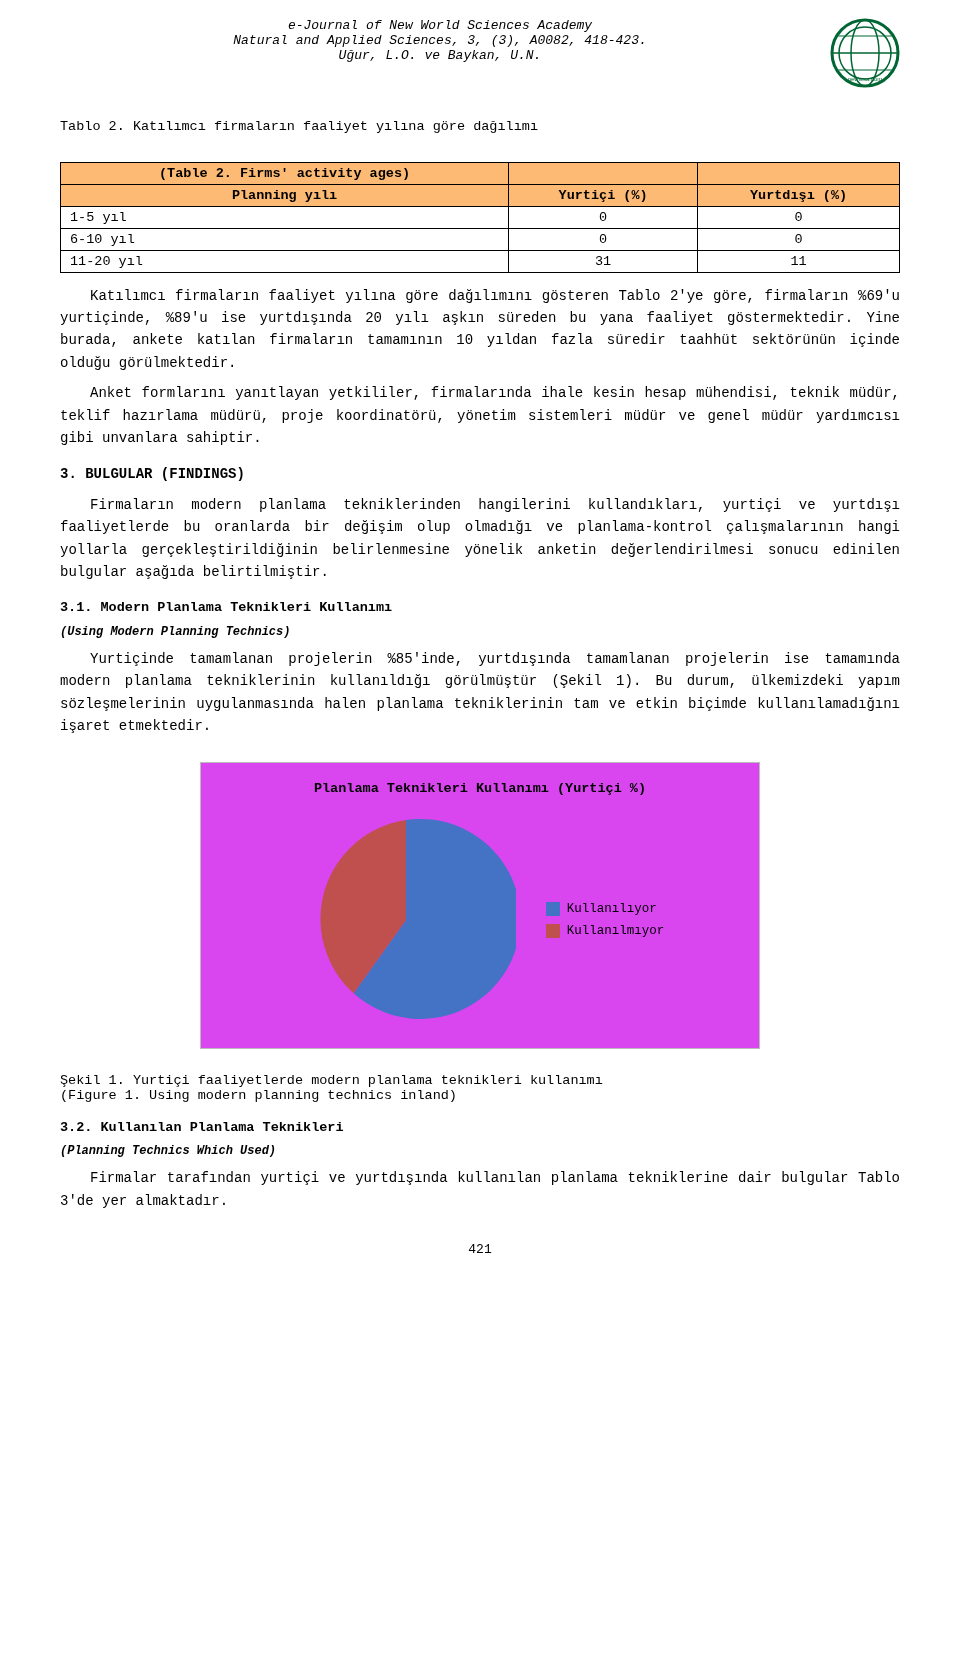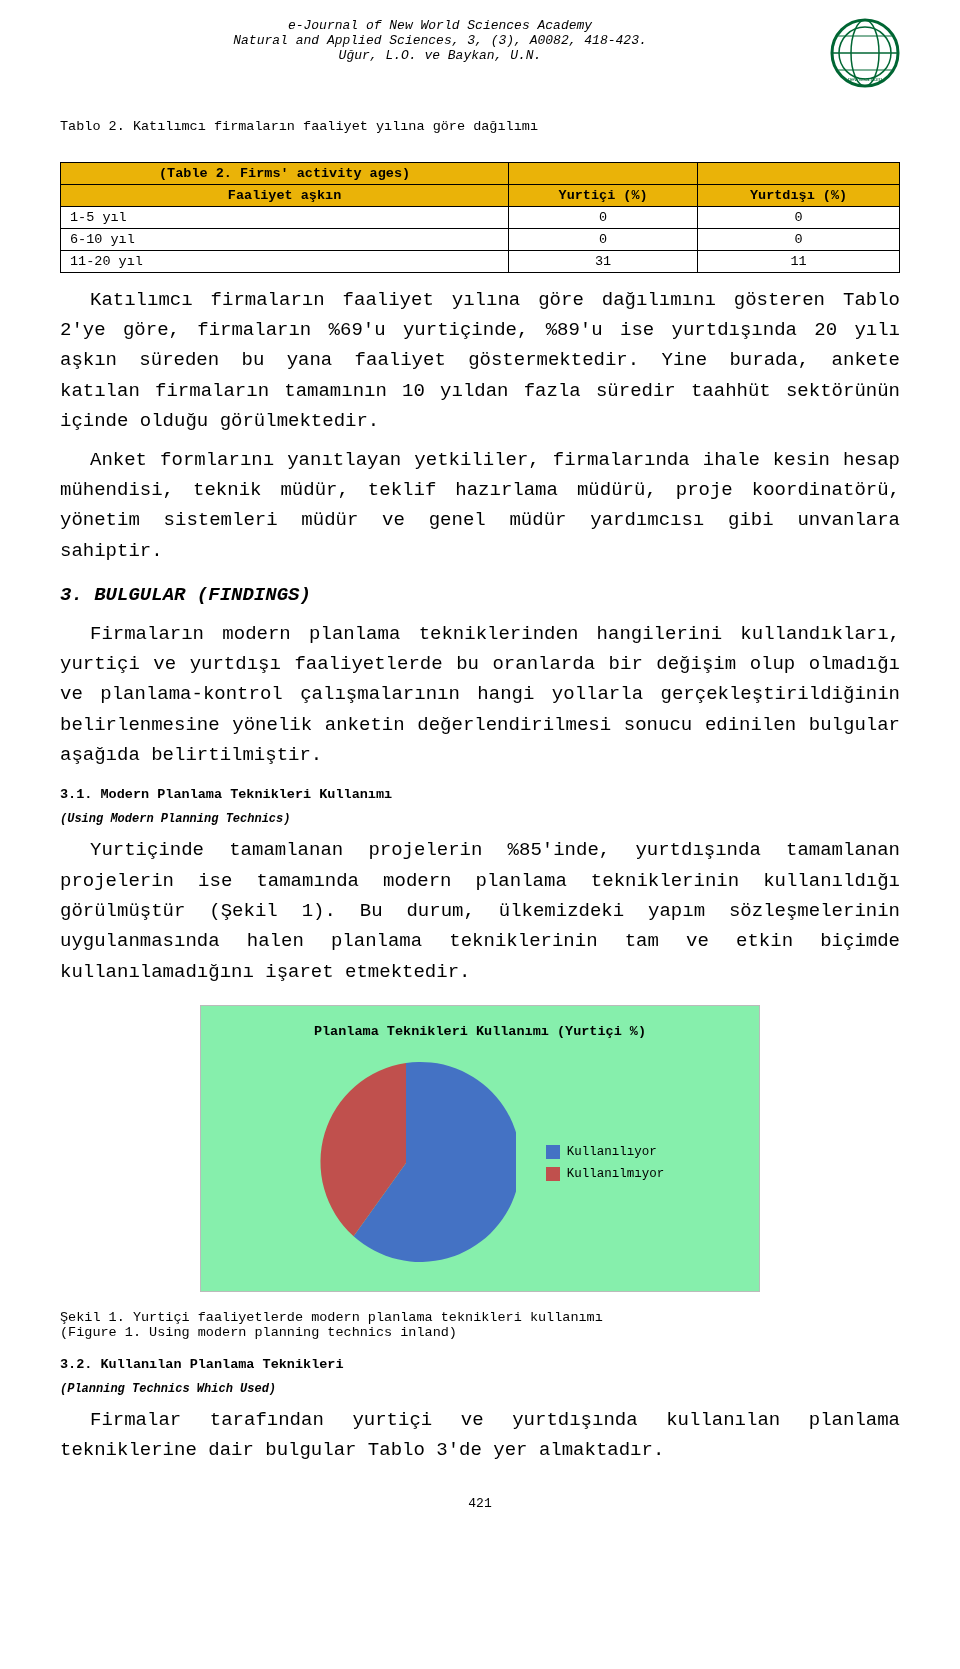--- a/index.html
+++ b/index.html
@@ -52,39 +52,39 @@
       margin-top: 18px;
     }
     .section-title {
       font-size: 13.5px;
       margin-bottom: 24px;
     }
     p {
       text-align: justify;
       line-height: 1.6;
       margin-bottom: 8px;
-      font-size: 19px;
+      font-size: 14px;
     }
     .bold {
       font-weight: bold;
     }
     table.data-table {
       width: 100%;
       border-collapse: collapse;
       margin: 10px 0 12px 0;
       font-size: 13.5px;
     }
     table.data-table th, table.data-table td {
       border: 1px solid #000;
       padding: 3px 14px;
       text-align: center;
     }
     table.data-table th {
       font-weight: bold;
-      background: #eab308;
+      background: #fdba74;
     }
     table.data-table td:first-child {
       text-align: left;
       padding-left: 9px;
     }
     .subsection-heading {
       font-size: 13.5px;
       font-weight: bold;
       margin: 14px 0 4px 0;
     }
@@ -93,24 +93,24 @@
       font-weight: bold;
       font-style: italic;
       text-align: left;
       margin-bottom: 6px;
     }
     .indent {
       text-indent: 30px;
     }
     .chart-container {
       border: 1px solid #bbb;
-      margin: 18px auto;
+      margin: 24px auto;
       width: 560px;
       padding: 18px 20px 18px 20px;
-      background: #86efac;
+      background: #d946ef;
     }
     .chart-title {
       text-align: center;
       font-weight: bold;
       font-size: 13.5px;
       margin-bottom: 14px;
     }
     .chart-inner {
       display: flex;
       align-items: center;
@@ -179,21 +179,21 @@
     </p>
 
     <table class="data-table">
       <thead>
         <tr>
           <th><span>(Table 2. Firms' activity ages)</span></th>
           <th></th>
           <th></th>
         </tr>
         <tr>
-          <th>Faaliyet aşkın</th>
+          <th>Planning yılı</th>
           <th>Yurtiçi (%)</th>
           <th>Yurtdışı (%)</th>
         </tr>
       </thead>
       <tbody>
         <tr>
           <td>1-5 yıl</td>
           <td>0</td>
           <td>0</td>
         </tr>
@@ -207,21 +207,21 @@
           <td>31</td>
           <td>11</td>
         </tr>
       </tbody>
     </table>
 
     <p class="indent">Katılımcı firmaların faaliyet yılına göre dağılımını gösteren Tablo 2'ye göre, firmaların %69'u yurtiçinde, %89'u ise yurtdışında 20 yılı aşkın süreden bu yana faaliyet göstermektedir. Yine burada, ankete katılan firmaların tamamının 10 yıldan fazla süredir taahhüt sektörünün içinde olduğu görülmektedir.</p>
 
     <p class="indent">Anket formlarını yanıtlayan yetkililer, firmalarında ihale kesin hesap mühendisi, teknik müdür, teklif hazırlama müdürü, proje koordinatörü, yönetim sistemleri müdür ve genel müdür yardımcısı gibi unvanlara sahiptir.</p>
 
-    <p style="margin-top:14px;font-style:italic;">
+    <p style="margin-top:14px;">
       <span class="bold">3.</span>&nbsp;<span class="bold">BULGULAR (FINDINGS)</span>
     </p>
     <p class="indent">Firmaların modern planlama tekniklerinden hangilerini kullandıkları, yurtiçi ve yurtdışı faaliyetlerde bu oranlarda bir değişim olup olmadığı ve planlama-kontrol çalışmalarının hangi yollarla gerçekleştirildiğinin belirlenmesine yönelik anketin değerlendirilmesi sonucu edinilen bulgular aşağıda belirtilmiştir.</p>
 
     <p class="subsection-heading">
       <span>3.1.</span>&nbsp;<span>Modern Planlama Teknikleri Kullanımı</span>
     </p>
     <p class="subsection-subheading">(Using Modern Planning Technics)</p>
     <p class="indent">Yurtiçinde tamamlanan projelerin %85'inde, yurtdışında tamamlanan projelerin ise tamamında modern planlama tekniklerinin kullanıldığı görülmüştür (Şekil 1). Bu durum, ülkemizdeki yapım sözleşmelerinin uygulanmasında halen planlama tekniklerinin tam ve etkin biçimde kullanılamadığını işaret etmektedir.</p>
 

